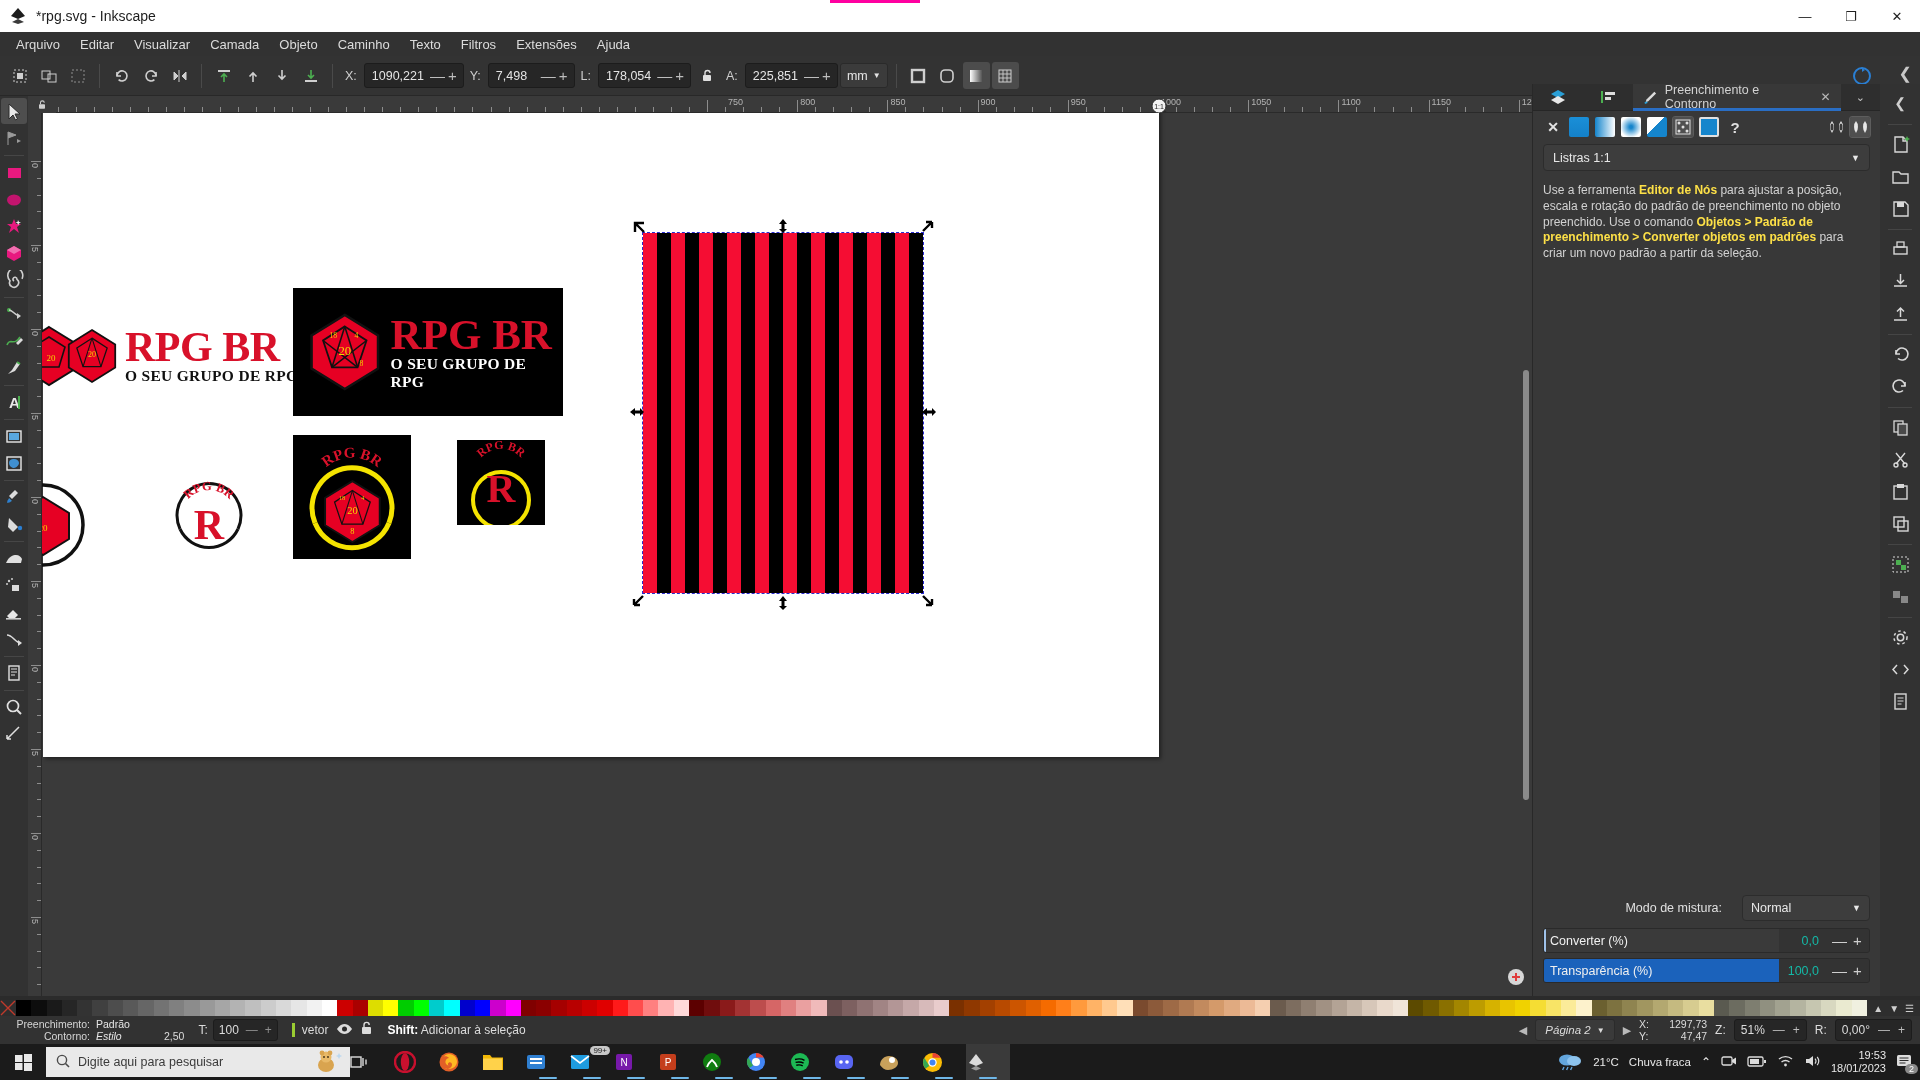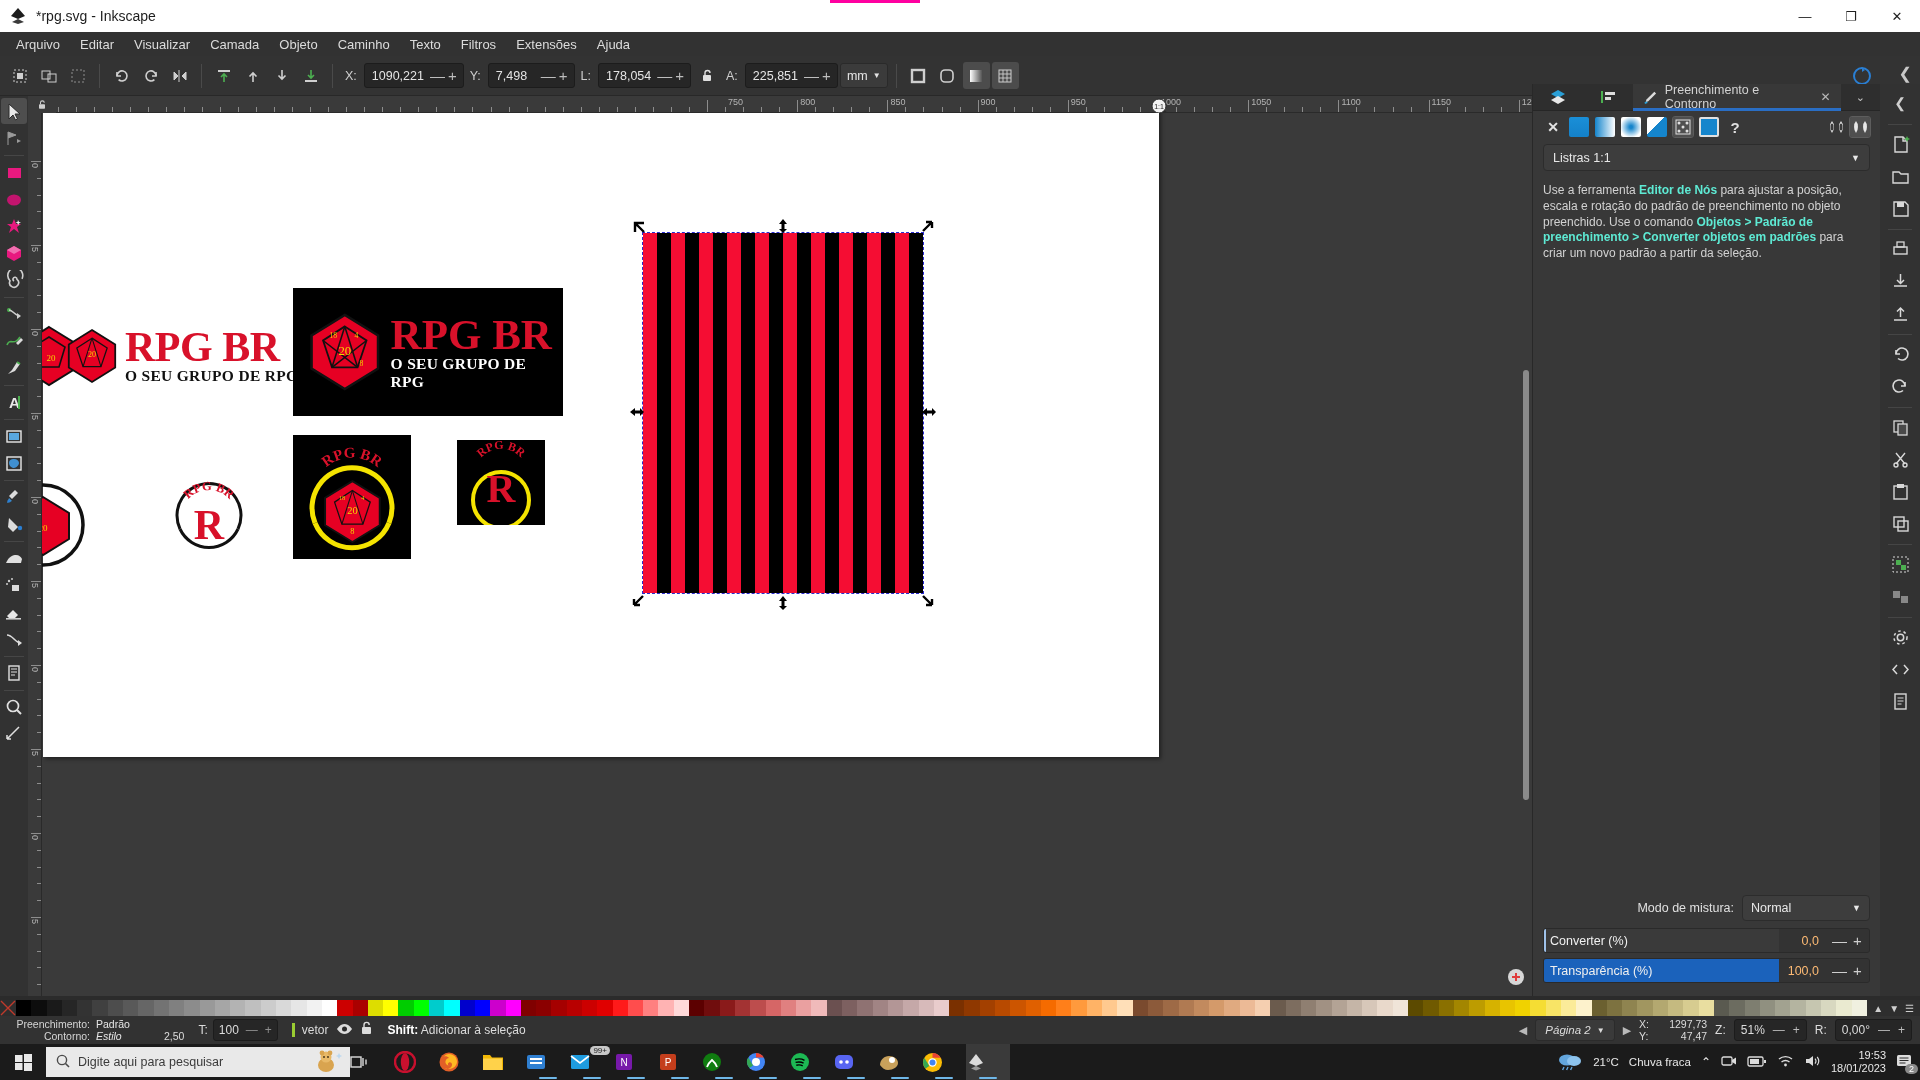--- a/index.html
+++ b/index.html
@@ -171,37 +171,37 @@
   .qmark { color:#e0e0e0; font-weight:bold; font-size:15px;}
   .rightpaint { margin-left:auto; display:flex; gap:4px; }
 
   .seclabel { padding: 6px 10px 4px 10px; font-size: 12.5px; font-weight: bold; color:#e6e6e6; }
   .combo {
     margin: 3px 10px 0 10px; height: 27px; background:#3d3d3d; border:1px solid #2c2c2c;
     border-radius:4px; display:flex;align-items:center; padding: 0 9px; font-size:12.5px; color:#e8e8e8;
   }
   .combo .cv { flex: 1; }
   .hint { padding: 12px 10px 0 10px; font-size: 12px; line-height: 1.32; color:#d2d2d2; }
-  .hint b { color:#5eead4; }
+  .hint b { color:#fde047; }
 
   .dock-bottom { padding: 0 10px 8px 10px; }
-  .blendrow { display:flex; align-items:center; justify-content:flex-end; gap:8px; padding: 6px 0 7px 0;}
+  .blendrow { display:flex; align-items:center; justify-content:flex-end; gap:20px; padding: 6px 0 7px 0;}
   .blendlbl { font-size:12.5px; color:#e0e0e0;}
   .blendsel { width: 128px; height:26px; background:#3d3d3d;border:1px solid #2c2c2c;border-radius:4px;
               display:flex;align-items:center;padding:0 8px;font-size:12.5px;color:#e8e8e8;}
   .slider {
     height: 25px; display:flex; align-items:stretch; margin-bottom: 5px;
     border:1px solid #2a2a2a; border-radius:3px; overflow:hidden; background:#333;
   }
   .strack { flex:1; position:relative; background:#3a3a3a; display:flex;align-items:center;}
   .strack .fillbar { position:absolute; left:0; top:0; bottom:0; background:#1b62bb; }
   .strack .caret { position:absolute; left:0; top:0; bottom:0; width:2px; background:#9fc2ea;}
   .strack .slbl { position:relative; padding-left:6px; font-size:12.5px; color:#f0f0f0; }
   .snum { width: 46px; display:flex;align-items:center;justify-content:flex-end; padding-right:6px;
-          font-size:12.5px;color:#fdba74; background:#333; }
+          font-size:12.5px;color:#14b8a6; background:#333; }
   .spm { width: 44px; display:flex;align-items:center;justify-content:center;gap:6px;
          font-size:15px;color:#cfcfcf; background:#333;}
 
   
   .rstrip {
     position: absolute; right: 0; top: 84px; width: 40px; bottom: 84px;
     background: #323232; display:flex; flex-direction:column; align-items:center;
     padding-top: 4px;
   }
   .rbtn { width:30px;height:30px;display:flex;align-items:center;justify-content:center;

